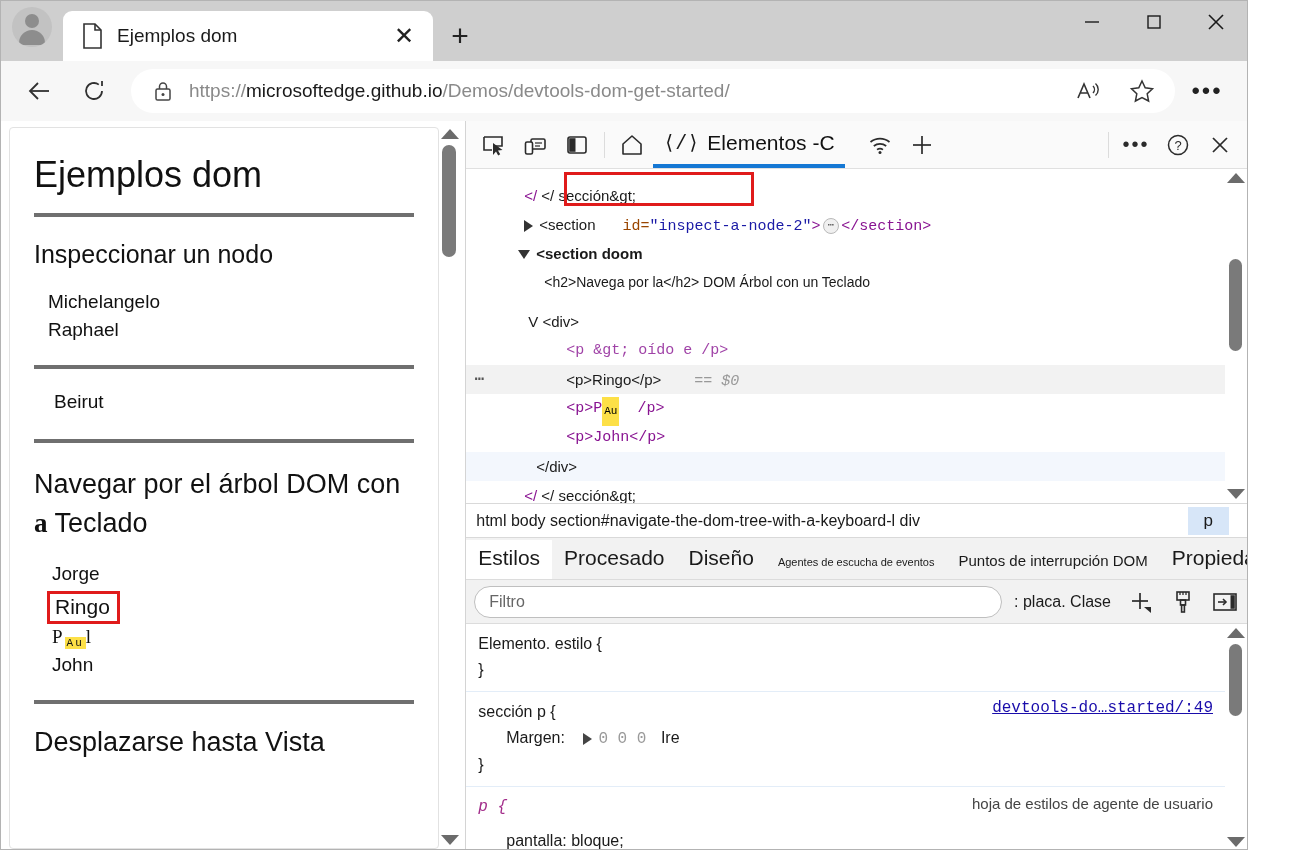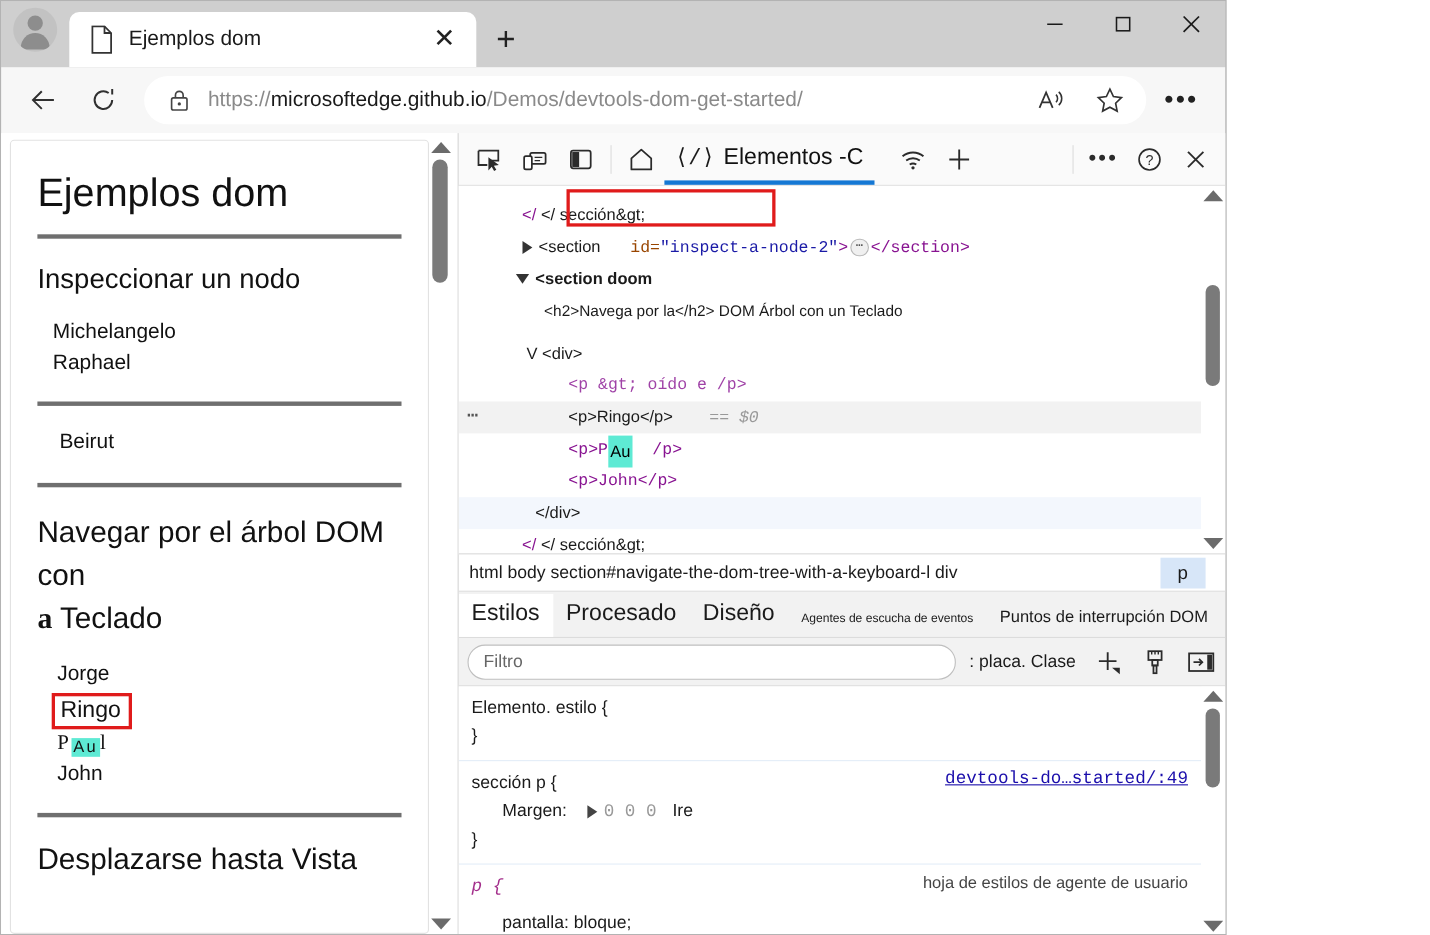--- a/index.html
+++ b/index.html
@@ -7,21 +7,21 @@
     margin: 0; padding: 0;
     width: 1300px; height: 850px;
     overflow: hidden;
     font-family: "Liberation Sans", sans-serif;
     background: #ffffff;
   }
 
   
   #browser-window {
     position: relative;
-    width: 1115px; height: 850px;
+    width: 1248px; height: 850px;
     background: #cfcfcf;
     border: 1px solid #b3b3b3;
     overflow: hidden;
   }
 
   
   #tab-strip {
     position: relative;
     height: 60px;
     background: #cfcfcf;
@@ -187,24 +187,24 @@
   #highlighted-name {
     display: inline-block;
     border: 3px solid #e01b1b;
     padding: 0px 7px 1px 5px;
     margin-left: -5px;
     font-size: 21px;
     line-height: 1.25;
   }
   .au-badge {
     display: inline-block;
-    background: #5eead4;
-    font-size: 15px;
+    background: #fde047;
+    font-size: 11px;
     padding: 0 2px;
-    font-family: Liberation Sans, sans-serif;
+    font-family: Liberation Mono, monospace;
     vertical-align: baseline;
     position: relative;
     top: 3px;
   }
   .paul-line { font-family: "Liberation Serif", serif; font-size: 21px; letter-spacing: 2px; }
 
   
   #page-scrollbar {
     position: absolute;
     top: 4px; right: 4px; bottom: 2px;

